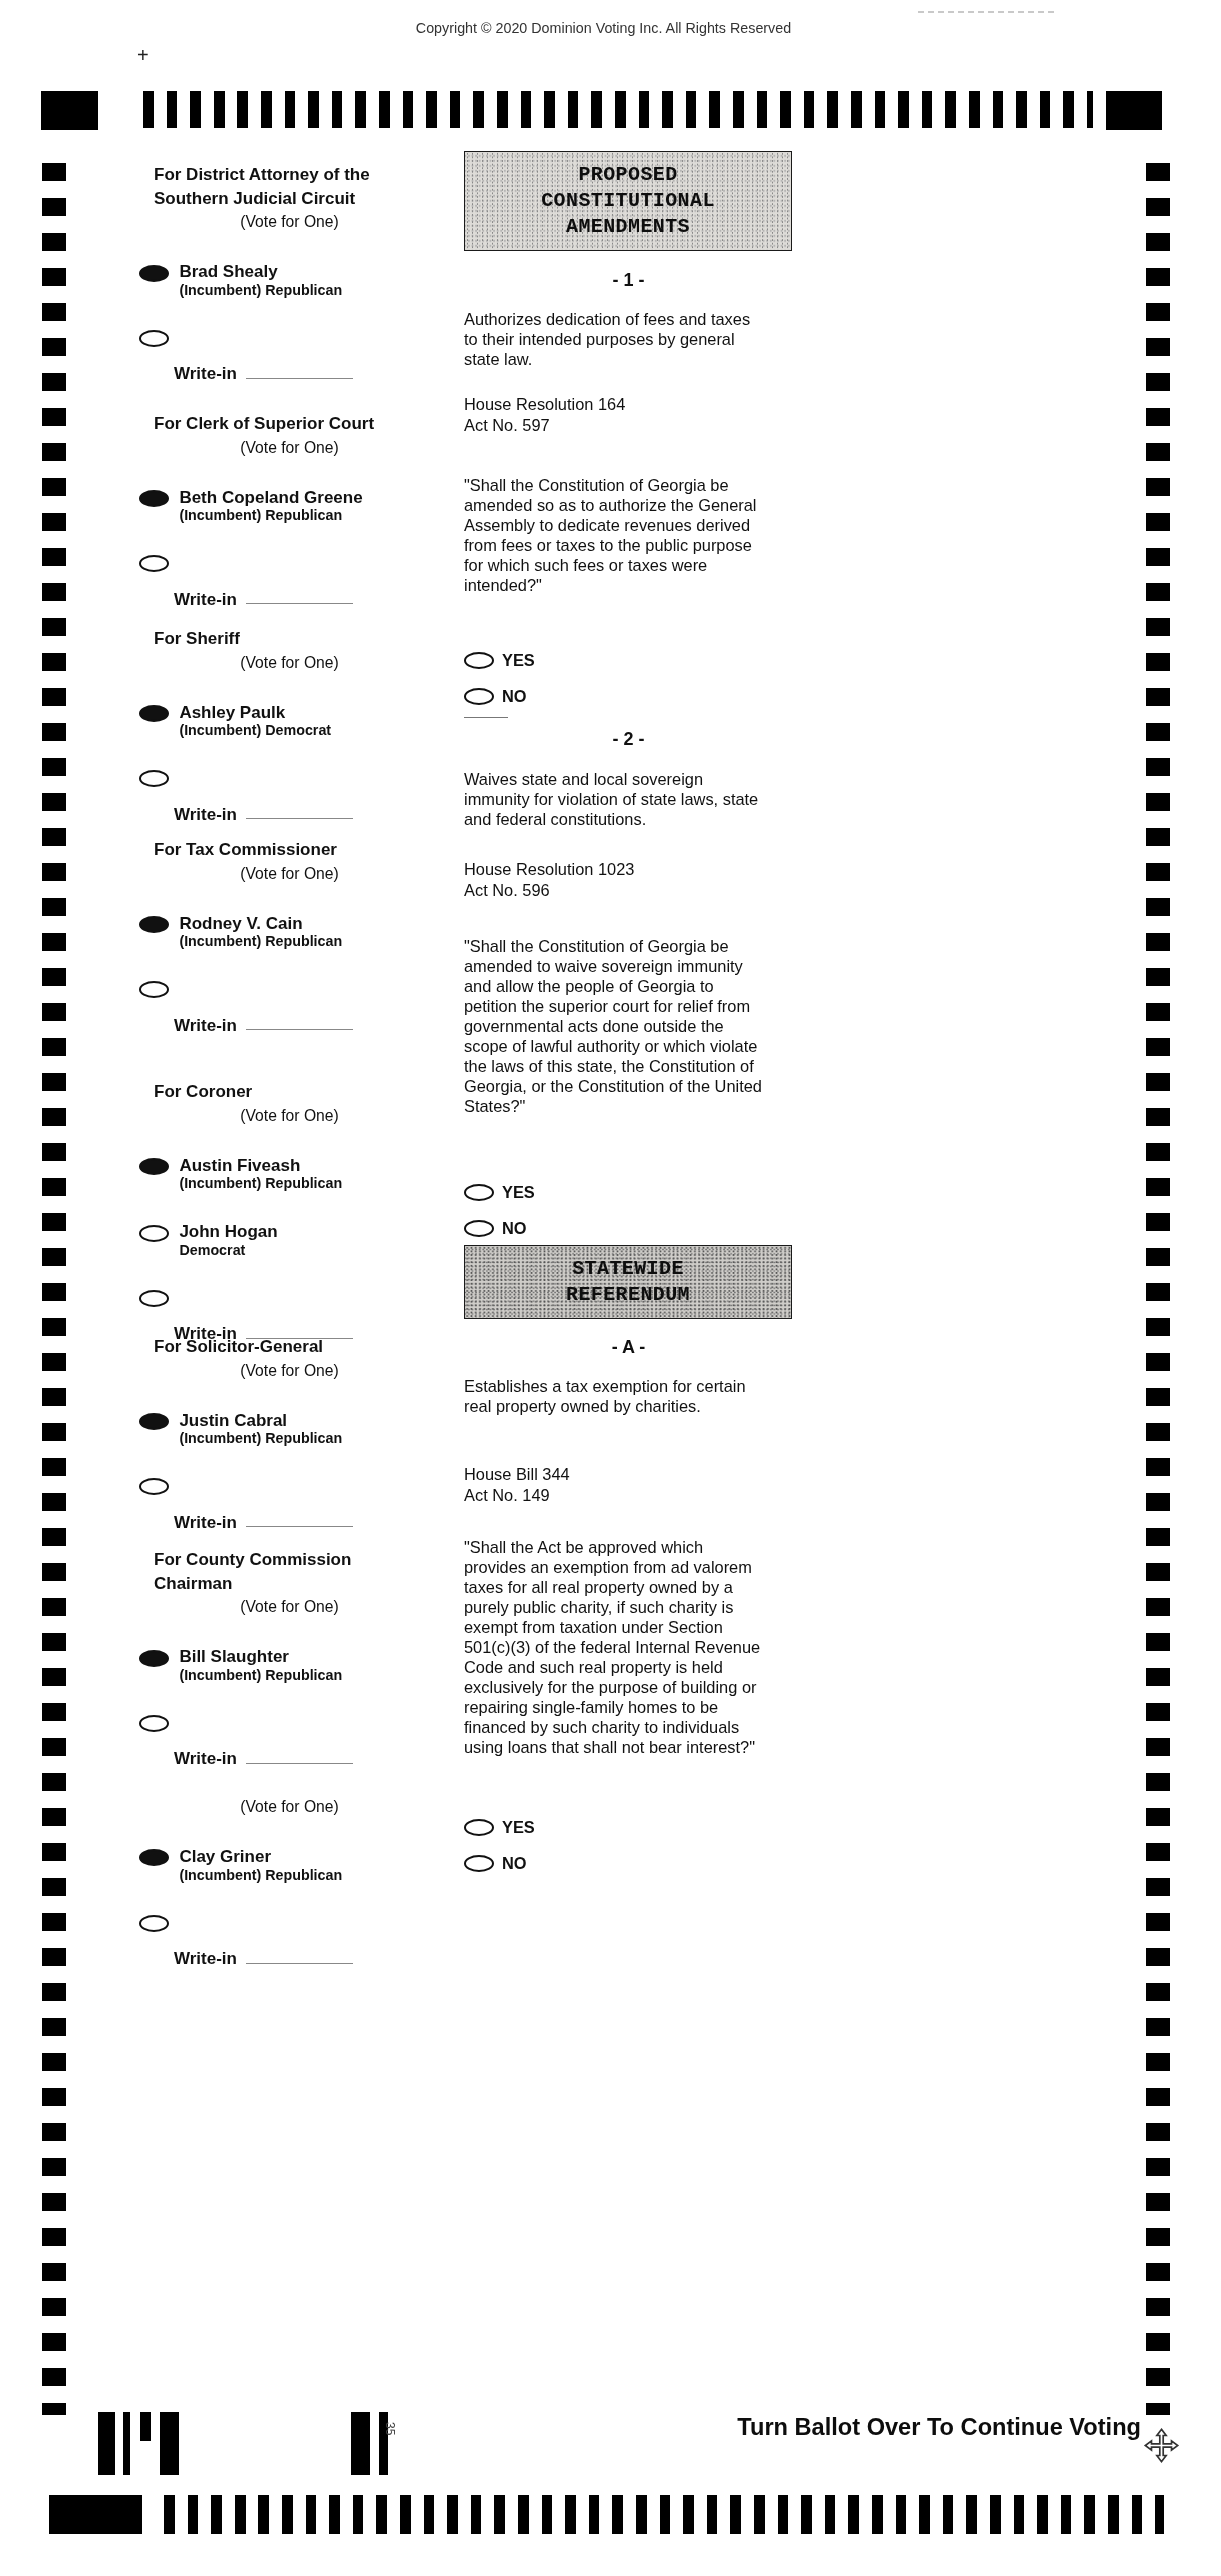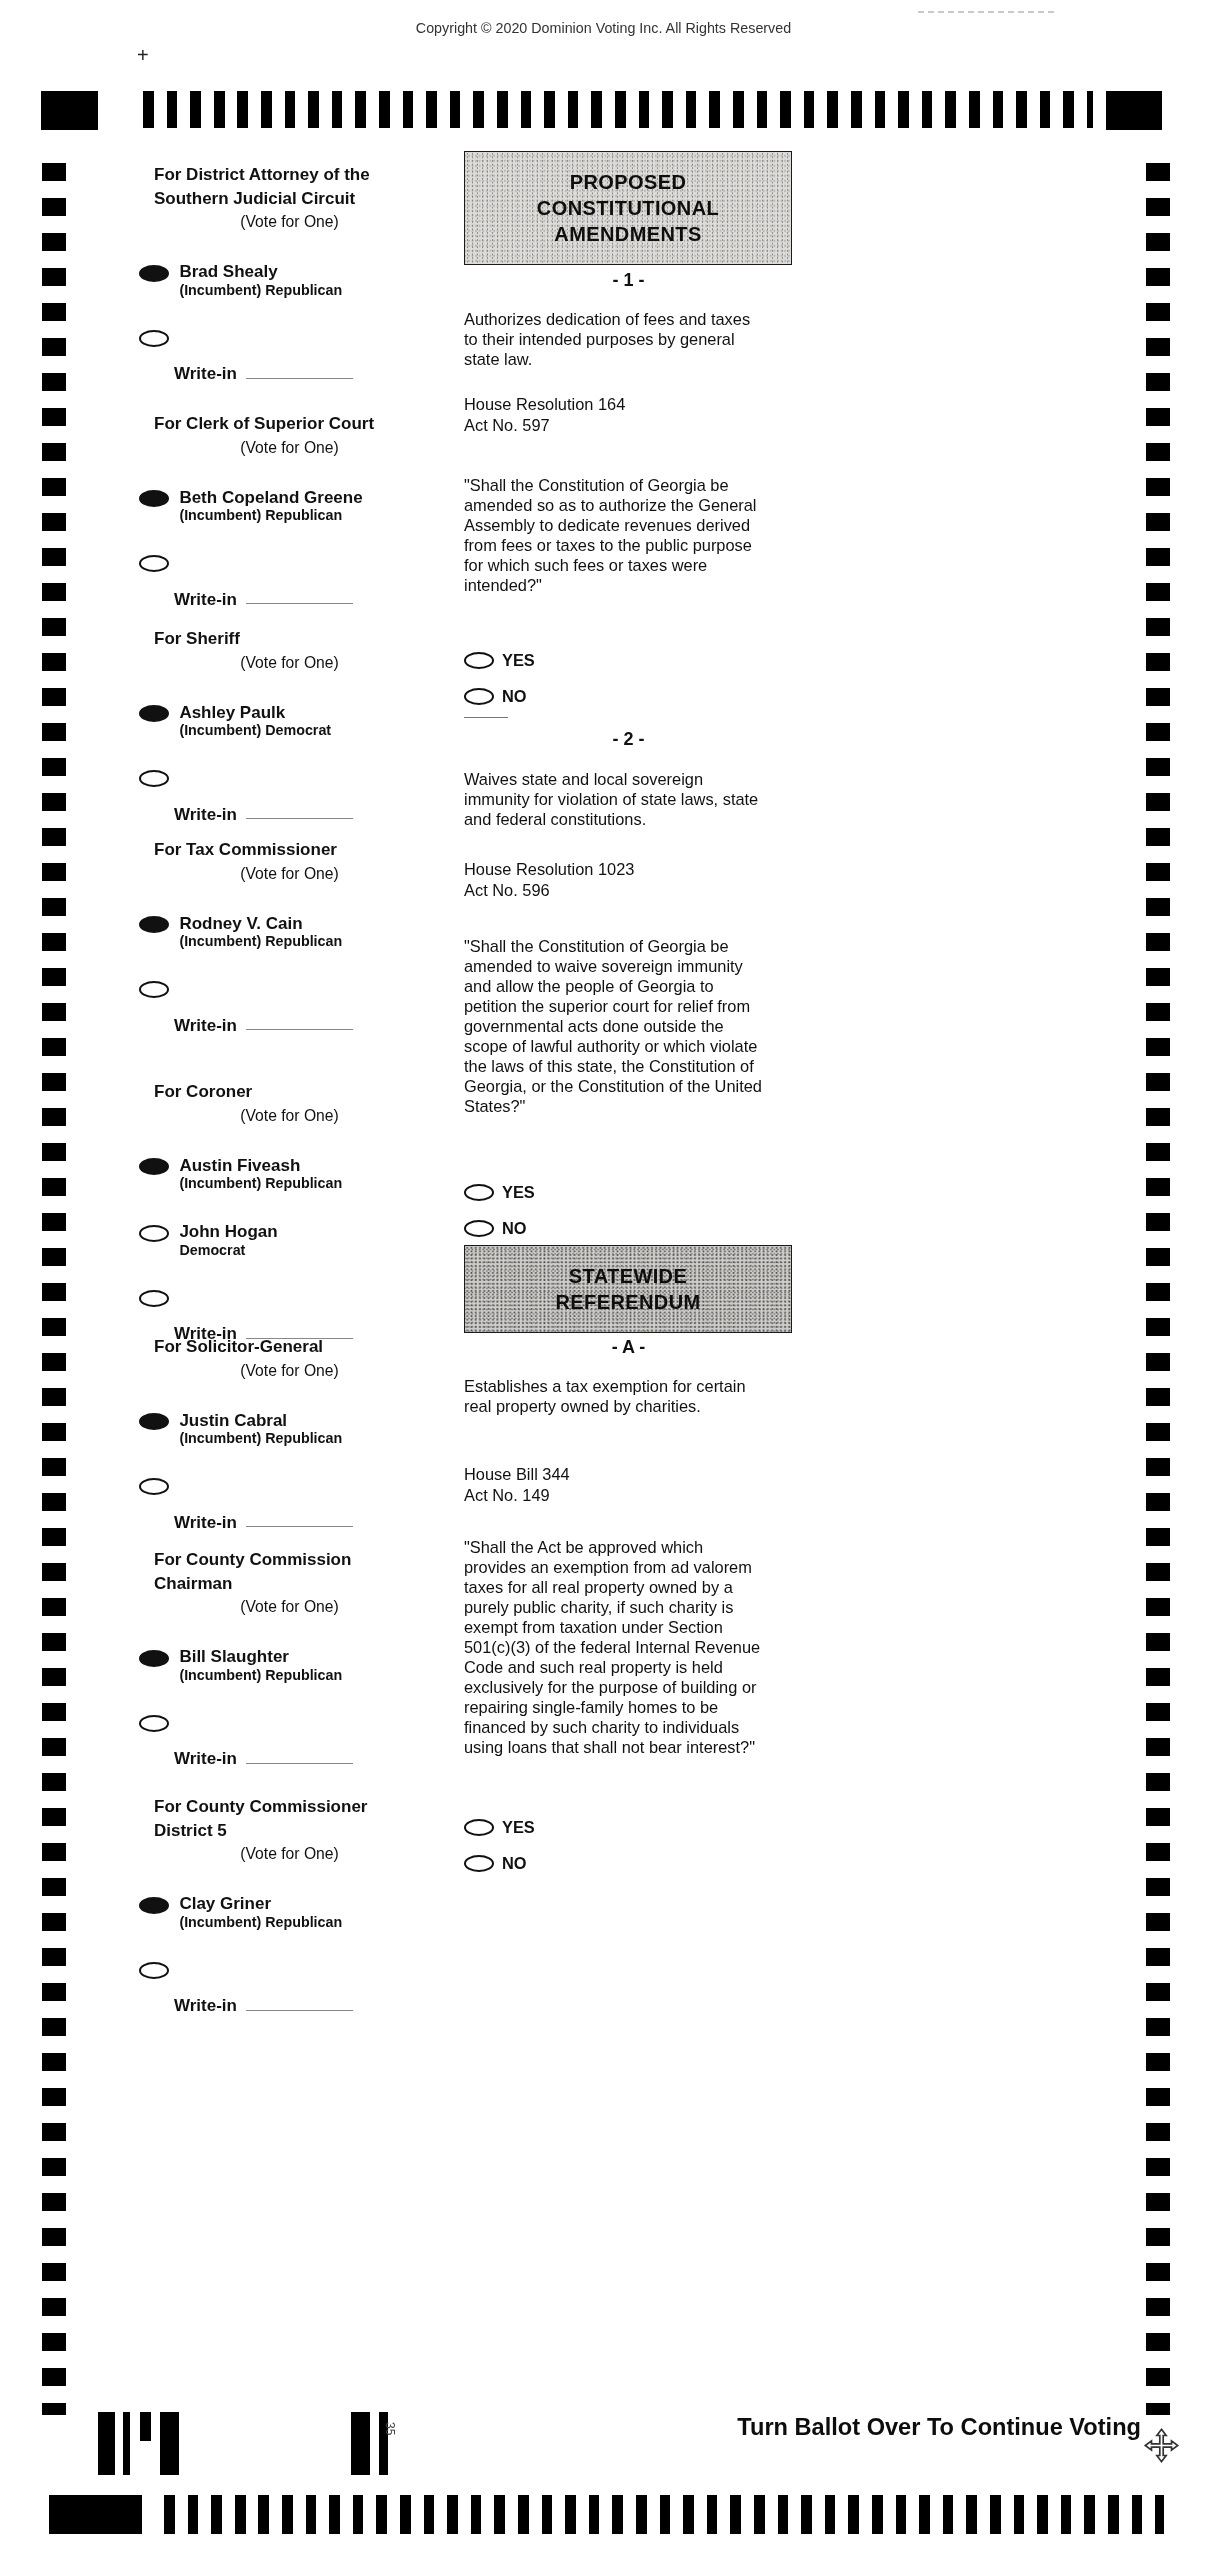--- a/index.html
+++ b/index.html
@@ -28,24 +28,24 @@
   .cand-name{font-size:17px;line-height:18.6px;font-weight:700;}
   .cand-detail{font-size:14.3px;line-height:17px;font-weight:700;}
   .oval-row{margin:31px 0 0 21.4px;height:17px;}
   .writein-row{display:flex;align-items:flex-end;gap:8.6px;margin:18.6px 0 0 56px;}
   .writein-label{font-size:17px;font-weight:700;line-height:18.6px;}
   .writein-line{width:107px;border-bottom:1.4px solid #888;margin-bottom:5px;}
 
   
   .measures-col{position:absolute;left:464px;top:151px;width:329px;}
   .measures-col > div{position:absolute;left:0;}
-  .header-box{width:326px;border:1.4px solid #1a1a1a;text-align:center;padding:17px 0;
+  .header-box{width:326px;border:1.4px solid #1a1a1a;text-align:center;padding:10px 0;
     background-color:#dedcd8;
     background-image:radial-gradient(#8a8a8a 0.7px,transparent 0.9px),radial-gradient(#a5a5a5 0.7px,transparent 0.9px);
-    background-size:5px 3.6px,3.6px 5px;background-position:0 0,2.1px 1.4px;}
+    background-size:5px 3.6px,3.6px 5px;background-position:0 0,2.1px 1.4px;font-family:Liberation Mono, monospace;}
   .header-box.heavy{background-color:#cfcdc9;
     background-image:radial-gradient(#555 0.9px,transparent 1.1px),radial-gradient(#777 0.7px,transparent 0.9px);
     background-size:4.3px 3.6px,3.6px 4.3px;}
   .hb-line{font-size:20px;line-height:26px;font-weight:700;letter-spacing:0.4px;color:#0e0e0e;}
   .m-num{width:329px;text-align:center;font-size:18px;font-weight:700;}
   .m-summary{width:300px;font-size:16.4px;line-height:20px;font-weight:400;}
   .m-ref{width:300px;font-size:16.4px;line-height:21px;}
   .m-question{width:303px;font-size:16.4px;line-height:20px;}
   .opt-row{display:flex;align-items:center;gap:8px;left:1.4px;}
   .opt-label{font-size:16.4px;font-weight:700;}
@@ -196,21 +196,20 @@
         </div>
       </div>
       <div class="oval-row"><span class="oval"></span></div>
       <div class="writein-row">
         <span class="writein-label">Write-in</span>
         <span class="writein-line"></span>
       </div>
     </section>
 
     <section class="contest" style="top:1795px;">
-      <h3 class="c-title">For County Commissioner District 5</h3>
       <div class="c-vote">(Vote for One)</div>
       <div class="cand-row">
         <span class="oval filled"></span>
         <div>
           <div class="cand-name">Clay Griner</div>
           <div class="cand-detail">(Incumbent) Republican</div>
         </div>
       </div>
       <div class="oval-row"><span class="oval"></span></div>
       <div class="writein-row">

